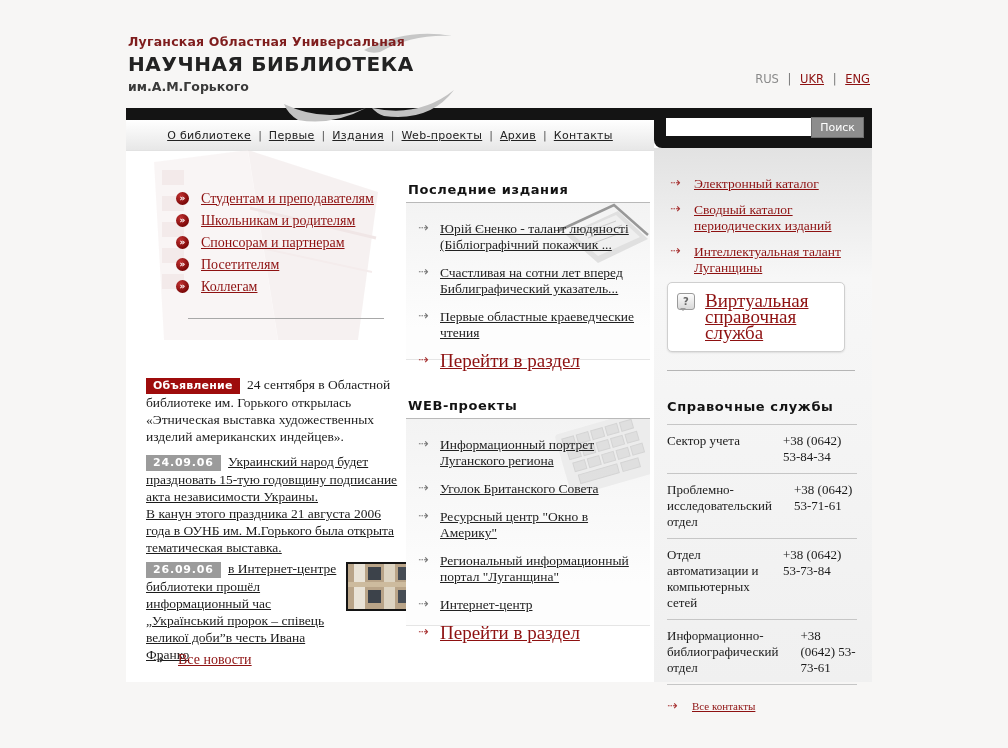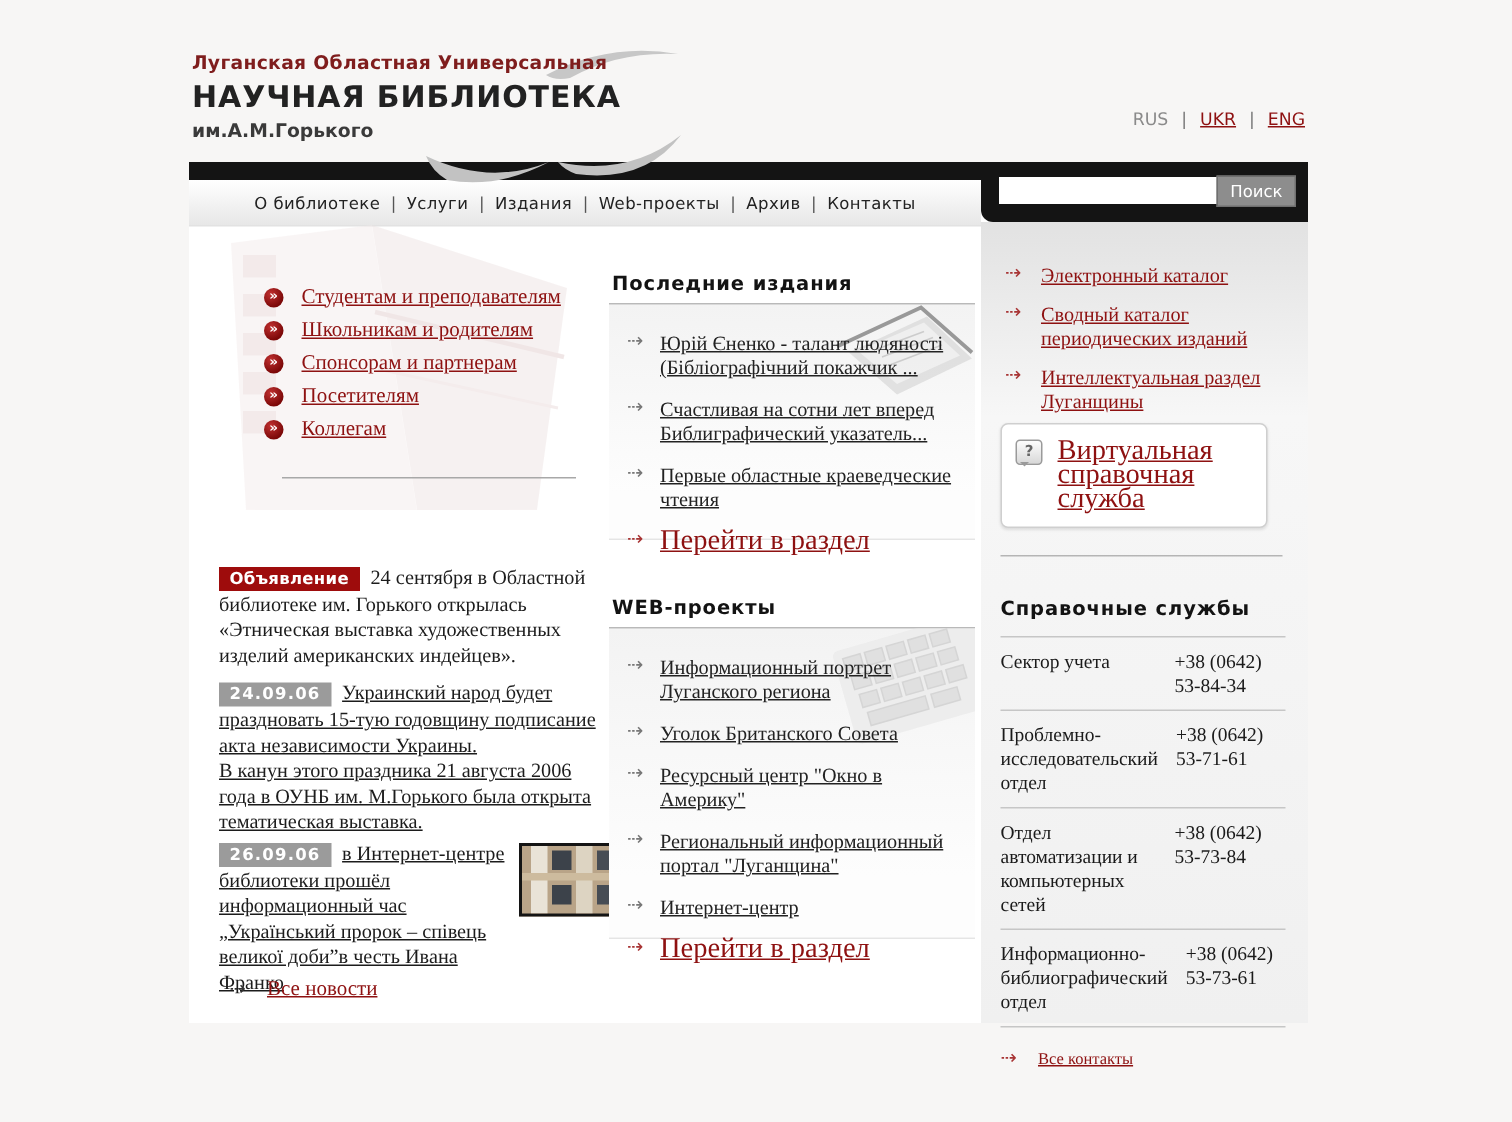--- a/index.html
+++ b/index.html
@@ -24,21 +24,21 @@
   .lsep{color:#777;margin:0 5px;}
 
   .black-bar{position:absolute;left:0;top:108px;width:746px;height:12px;background:var(--bar,#141414);}
   .search-block{position:absolute;top:108px;right:0;width:218px;height:40px;background:var(--bar,#141414);border-radius:0 0 0 8px;z-index:3;}
   .search-input{position:absolute;left:12px;top:10px;width:146px;height:18px;border:none;outline:none;background:#fff;font:12px "DejaVu Sans",sans-serif;padding:0 4px;}
   .search-btn{position:absolute;right:8px;top:9px;height:21px;background:#8d8d8d;color:#fff;border:1px solid #6f6f6f;font:11px "DejaVu Sans",sans-serif;padding:0 8px;cursor:pointer;}
 
   
   .content{position:absolute;top:120px;left:0;width:746px;height:562px;background:#fff;}
   .nav-strip{position:absolute;top:0;left:0;width:528px;height:30px;background:linear-gradient(180deg,#ffffff,#e7e7e7);display:flex;align-items:center;justify-content:center;border-bottom:1px solid #e2e2e2;}
-  .nav-link{color:#222;font-size:11px;letter-spacing:.3px;white-space:nowrap;}
+  .nav-link{color:#222;font-size:11px;text-decoration:underline;letter-spacing:.3px;white-space:nowrap;}
   .nsep{color:#555;margin:0 7px;font-size:11px;}
 
   
   .left-col{position:absolute;left:0;top:30px;width:280px;height:532px;}
   .building-bg{position:absolute;left:0;top:0;}
   .audience{list-style:none;margin:0;padding:0;position:absolute;left:50px;top:42px;}
   .audience li{display:flex;align-items:center;gap:12px;margin-bottom:9px;height:13px;}
   .circle-ic{width:13px;height:13px;border-radius:50%;flex:0 0 13px;
     background:radial-gradient(circle at 35% 30%,#c03030,#7c0808 70%);
     color:#fff;font:bold 9px/13px "DejaVu Sans",sans-serif;text-align:center;}
@@ -86,21 +86,21 @@
   .catalog{list-style:none;margin:0;padding:0;position:absolute;left:16px;top:28px;width:194px;}
   .catalog li{display:flex;gap:10px;margin-bottom:10px;align-items:flex-start;}
   .catalog .red-link{font-size:13.5px;line-height:16px;}
   .virtual-box{position:absolute;left:13px;top:134px;width:158px;background:#fff;border:1px solid #cfcfcf;border-radius:5px;box-shadow:0 1px 2px rgba(0,0,0,.10);padding:10px 9px;display:flex;gap:10px;align-items:flex-start;}
   .q-icon{flex:0 0 16px;width:16px;height:15px;border:1px solid #9a9a9a;border-radius:3px;background:linear-gradient(#fdfdfd,#d8d8d8);color:#666;font:bold 10px/15px "DejaVu Sans",sans-serif;text-align:center;position:relative;}
   .q-icon::after{content:"";position:absolute;left:2px;bottom:-5px;border:3px solid transparent;border-top-color:#9a9a9a;}
   .virtual-box .red-link{line-height:16px;}
   .right-divider{position:absolute;left:13px;top:222px;width:188px;height:1px;background:#b5b5b5;}
   .contacts{position:absolute;left:13px;top:251px;width:190px;}
   .contacts .sec-title{margin-bottom:10px;}
-  .contact-row{display:flex;gap:12px;border-top:1px solid #c6c6c6;padding:8px 0;font-family:"Liberation Serif",serif;font-size:13px;line-height:16px;color:#1a1a1a;}
+  .contact-row{display:flex;gap:22px;border-top:1px solid #c6c6c6;padding:8px 0;font-family:"Liberation Serif",serif;font-size:13px;line-height:16px;color:#1a1a1a;}
   .c-name{flex:1;}
   .c-phone{width:74px;}
   .contact-end{border-top:1px solid #c6c6c6;height:0;}
   .contacts .more-row{margin-top:14px;}
   .contacts .red-link{font-size:11px;}
 </style>
 </head>
 <body>
 
 <div class="page">
@@ -129,21 +129,21 @@
   <div class="search-block">
     <input type="text" class="search-input" value="" style="">
     <button class="search-btn">Поиск</button>
   </div>
 
   <div class="content">
 
     <div class="nav-strip">
       <a class="nav-link">О библиотеке</a>
       <span class="nsep">|</span>
-      <a class="nav-link">Услуги</a>
+      <a class="nav-link">Первые</a>
       <span class="nsep">|</span>
       <a class="nav-link">Издания</a>
       <span class="nsep">|</span>
       <a class="nav-link">Web-проекты</a>
       <span class="nsep">|</span>
       <a class="nav-link">Архив</a>
       <span class="nsep">|</span>
       <a class="nav-link">Контакты</a>
     </div>
 
@@ -316,21 +316,21 @@
         <li>
           <span class="dash-ic red">⇢</span>
           <a class="red-link">Электронный каталог</a>
         </li>
         <li>
           <span class="dash-ic red">⇢</span>
           <a class="red-link">Сводный каталог периодических изданий</a>
         </li>
         <li>
           <span class="dash-ic red">⇢</span>
-          <a class="red-link">Интеллектуальная раздел Луганщины</a>
+          <a class="red-link">Интеллектуальная талант Луганщины</a>
         </li>
       </ul>
 
       <div class="virtual-box">
         <span class="q-icon">?</span>
         <a class="red-link">Виртуальная справочная служба</a>
       </div>
 
       <div class="right-divider"></div>
 

